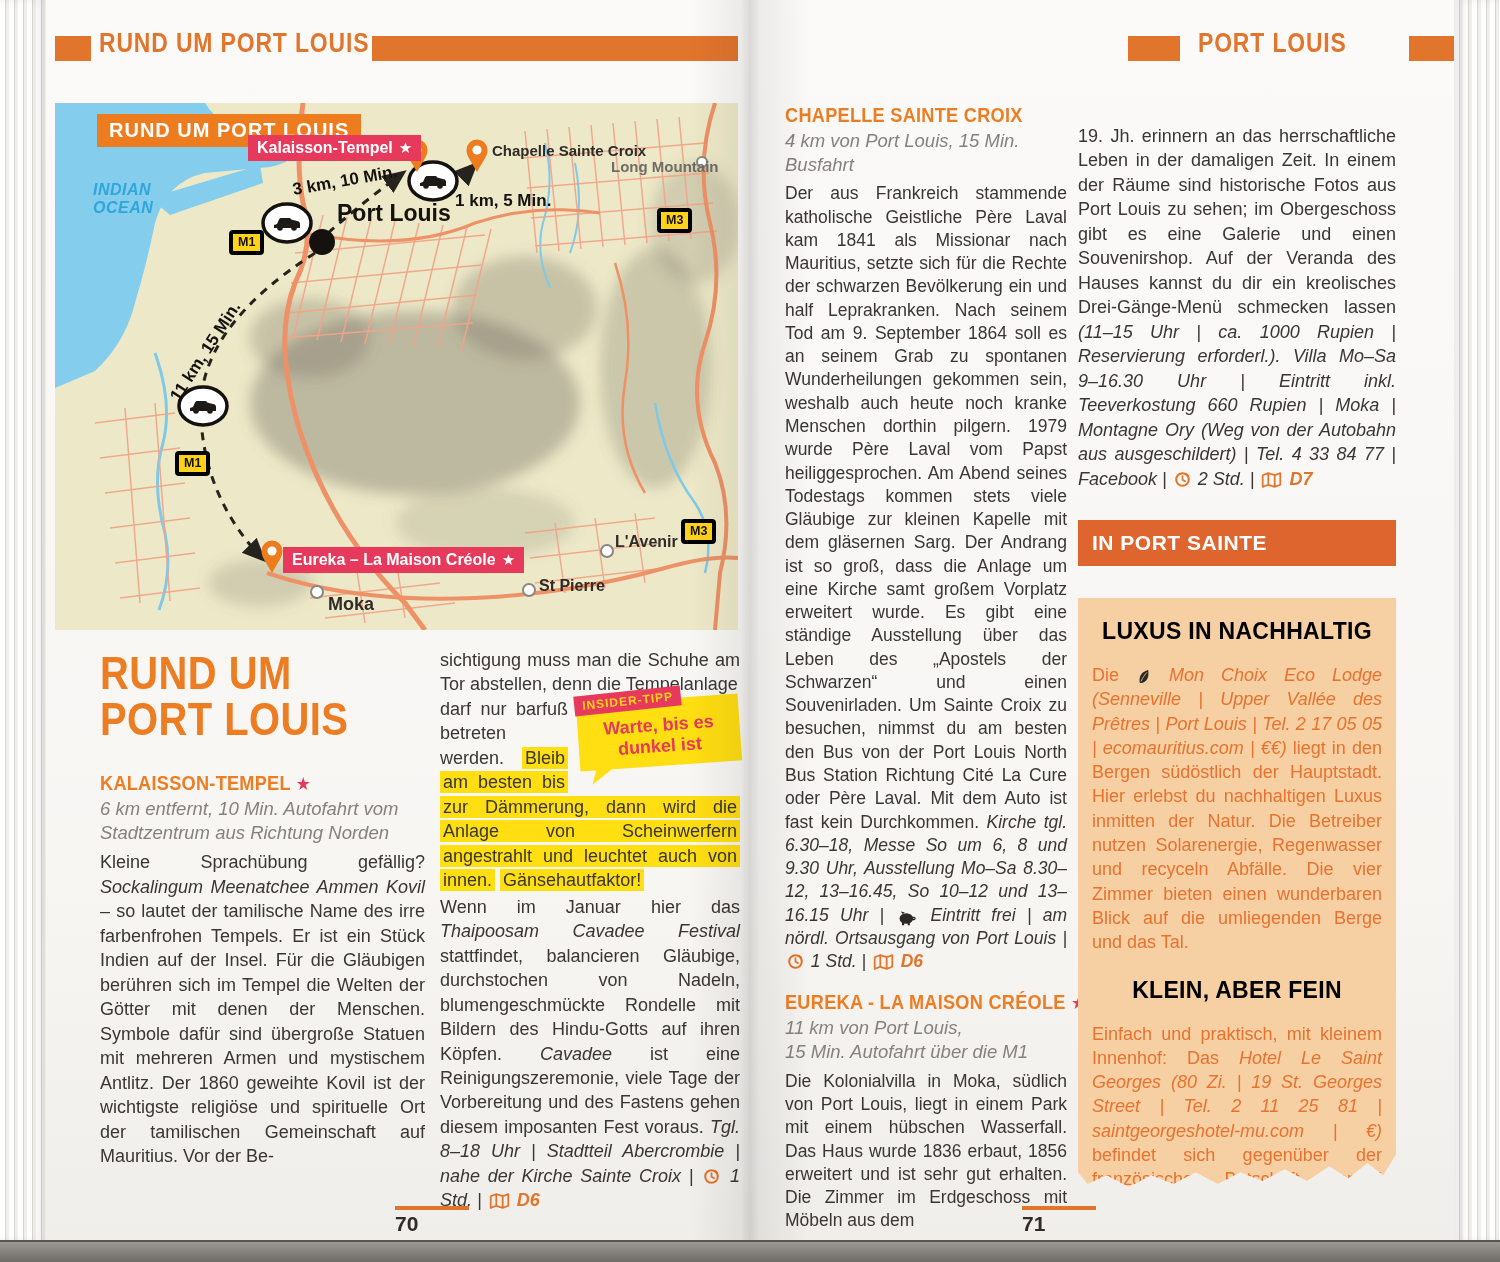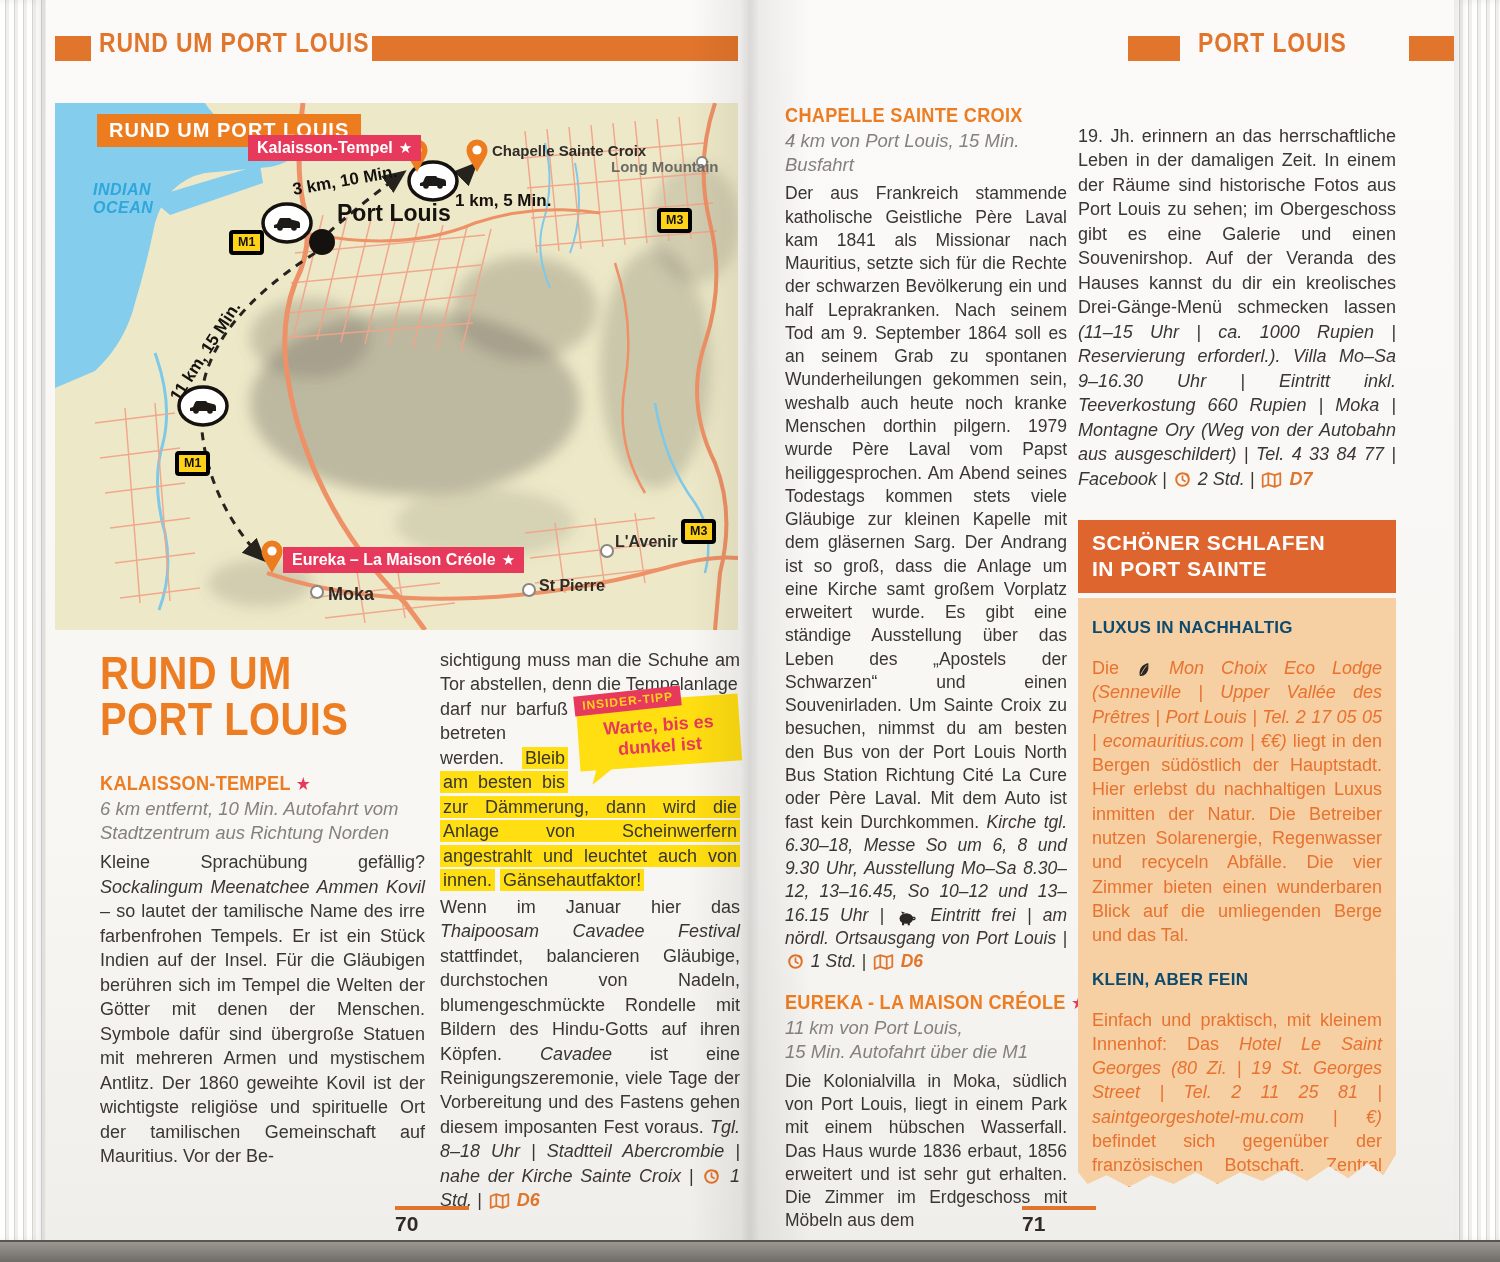--- a/index.html
+++ b/index.html
@@ -55,21 +55,21 @@
             letter-spacing:1px;padding:3px 8px;transform:rotate(-6deg);z-index:2;}
   .tipbubble{background:#FFDE12;color:#E6395B;font-size:18px;font-weight:800;text-align:center;line-height:1.15;
              padding:16px 8px 10px;transform:rotate(-4deg);position:relative;}
   .tiptail{position:absolute;left:14px;bottom:-14px;width:0;height:0;border-top:18px solid #FFDE12;
            border-right:20px solid transparent;transform:skewX(-18deg);}
   
   .sleephdr{position:absolute;left:1078px;top:520px;width:290px;background:#DF652F;color:#fff;
             padding:10px 14px;font-size:21px;font-weight:800;line-height:1.25;letter-spacing:.5px;}
   .sleepbody{position:absolute;left:1078px;top:598px;width:290px;height:580px;background:#F6CFA3;
              padding:12px 14px 0;clip-path:polygon(0 0,100% 0,100% 94%,96% 97.5%,91% 95.5%,85% 98%,79% 96%,72% 98.5%,65% 96.5%,58% 98.5%,51% 97%,44% 99%,37% 97%,30% 99%,23% 97.5%,16% 99.5%,9% 97.5%,3% 99%,0 97%);}
-  .boxhead{color:#0c4a6e;font-weight:800;font-size:17px;letter-spacing:.3px;margin:8px 0 4px;}
+  .boxhead{color:#000000;font-weight:800;font-size:23px;letter-spacing:.3px;margin:8px 0 4px;text-align:center;}
   .boxtext{color:#E8722F;font-size:18px;line-height:1.35;text-align:justify;}
   
   .pn-line{position:absolute;width:74px;height:4px;background:#E2752C;}
   .pn{position:absolute;width:74px;text-align:left;font-size:21px;font-weight:800;color:#2e2b28;}
 </style>
 </head>
 <body>
 
 <div class="canvas">
   <div class="book">
@@ -198,21 +198,21 @@
       <div class="mp mp-city" style="left:282px;top:97px;">Port Louis</div>
       <div class="mp mp-badge" style="left:174px;top:127px;">M1</div>
       <div class="mp mp-badge" style="left:120px;top:348px;">M1</div>
       <div class="mp mp-badge" style="left:602px;top:105px;">M3</div>
       <div class="mp mp-badge" style="left:626px;top:416px;">M3</div>
       <div class="mp mp-route" style="left:128px;top:282px;transform:rotate(-57deg);transform-origin:left bottom;">11 km, 15 Min.</div>
       <div class="mp mp-redbox" style="left:228px;top:444px;">
         <span>Eureka – La Maison Créole</span>
           <span class="st">★</span>
       </div>
-      <div class="mp mp-town" style="left:273px;top:481px;font-size:18px;">Moka</div>
+      <div class="mp mp-town" style="left:273px;top:491px;font-size:18px;">Moka</div>
       <div class="mp mp-town" style="left:484px;top:466px;margin-top:8px;">St Pierre</div>
       <div class="mp mp-town" style="left:560px;top:430px;">L'Avenir</div>
     </div>
 
     <div class="col" style="left:100px;top:650px;width:325px;">
       <div class="art-title">
         <div>RUND UM</div>
         <div>PORT LOUIS</div>
       </div>
       <div class="sec-head" style="margin-top:30px;">
@@ -274,21 +274,20 @@
       <p class="body"><span>19. Jh. erinnern an das herrschaftliche Leben in der damaligen Zeit. In einem der Räume sind historische Fotos aus Port Louis zu sehen; im Obergeschoss gibt es eine Galerie und einen Souvenirshop. Auf der Veranda des Hauses kannst du dir ein kreolisches Drei-Gänge-Menü schmecken lassen </span><span class="i">(11–15 Uhr | ca. 1000 Rupien | Reservierung erforderl.). Villa Mo–Sa 9–16.30 Uhr | Eintritt inkl. Teeverkostung 660 Rupien | Moka | Montagne Ory (Weg von der Autobahn aus ausgeschildert) | Tel. 4 33 84 77 | Facebook | </span><span class="icon clock-icon"><svg viewBox="0 0 20 20">
               <circle cx="10" cy="10" r="7.4" fill="none" stroke="#E2752C" stroke-width="2.4"></circle>
               <path d="M10 6v4.2l3 1.8" fill="none" stroke="#E2752C" stroke-width="2" stroke-linecap="round"></path>
               <path d="M14.6 3.4l2.2 2.1" stroke="#E2752C" stroke-width="2" stroke-linecap="round"></path>
             </svg></span><span class="i"> 2 Std. | </span><span class="icon map-icon"><svg viewBox="0 0 26 20">
               <path d="M2 4l7-2.6v14.6L2 18.6zM9 1.4l8 2.6v14.6l-8-2.6zM17 4l7-2.6v14.6L17 18.6z" fill="none" stroke="#E2752C" stroke-width="2.2" stroke-linejoin="round"></path>
             </svg></span><span class="i or"> D7</span></p>
     </div>
 
     <div class="sleephdr">
-      <div>SCHÖNER SCHLAFEN</div>
       <div>IN PORT SAINTE</div>
     </div>
     <div class="sleepbody">
       <div class="boxhead">LUXUS IN NACHHALTIG</div>
       <p class="boxtext"><span>Die </span><span class="icon leaf-icon"><svg viewBox="0 0 16 20">
               <path d="M13.6 1.2C5.4 3.4 1.2 8.6 2.1 17.4c.1.9.7 1.4 1.6 1.3C12 17.6 15 11 13.6 1.2z" fill="#2A2724"></path>
               <path d="M4 16.5C6.5 11 9 7.5 12 4.5" stroke="#F6D0A4" stroke-width="1.1" fill="none"></path>
             </svg></span><span> </span><span class="i">Mon Choix Eco Lodge (Senneville | Upper Vallée des Prêtres | Port Louis | Tel. 2 17 05 05 | ecomauritius.com | €€)</span><span> liegt in den Bergen südöstlich der Hauptstadt. Hier erlebst du nachhaltigen Luxus inmitten der Natur. Die Betreiber nutzen Solarenergie, Regenwasser und recyceln Abfälle. Die vier Zimmer bieten einen wunderbaren Blick auf die umliegenden Berge und das Tal.</span></p>
       <div class="boxhead" style="margin-top:22px;">KLEIN, ABER FEIN</div>
       <p class="boxtext"><span>Einfach und praktisch, mit kleinem Innenhof: Das </span><span class="i">Hotel Le Saint Georges (80 Zi. | 19 St. Georges Street | Tel. 2 11 25 81 | saintgeorgeshotel-mu.com | €)</span><span> befindet sich gegenüber der französischen Botschaft. Zentral gelegen, zu Fuß läufst du zehn Minuten ins Zentrum von Port Louis.</span></p>

